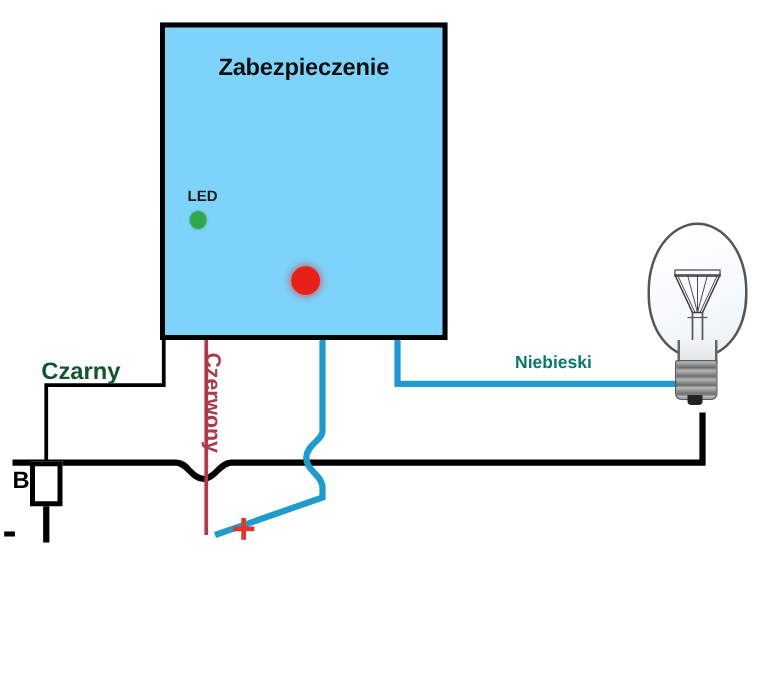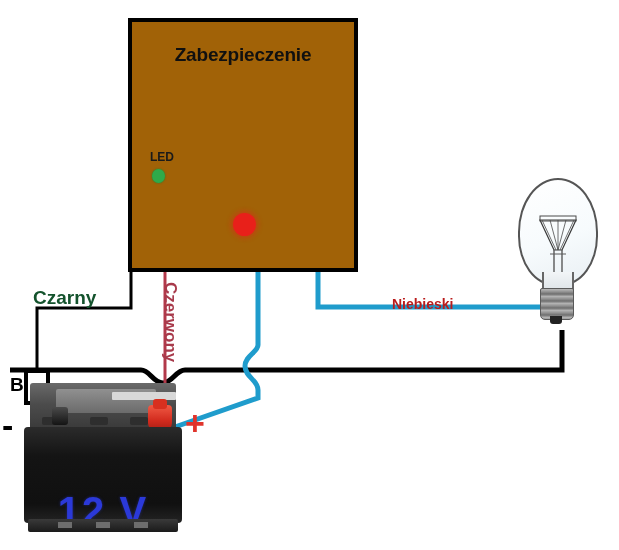--- a/index.html
+++ b/index.html
@@ -2,21 +2,21 @@
 <html><head>
 <meta charset="utf-8">
 <style>
   html,body{margin:0;padding:0;background:#ffffff;}
   body{width:619px;height:550px;overflow:hidden;font-family:"Liberation Sans",sans-serif;}
   #stage{position:relative;width:619px;height:550px;background:#ffffff;}
   #wires{position:absolute;left:0;top:0;width:619px;height:550px;}
 
   .device-box{
     position:absolute;left:128px;top:18px;width:230px;height:254px;
-    background:#a16207;border:4px solid #000000;box-sizing:border-box;
+    background:#7dd3fc;border:4px solid #000000;box-sizing:border-box;
   }
   .device-title{
     position:absolute;left:0;top:20px;width:100%;
     text-align:center;font-size:19px;font-weight:bold;color:#101010;
     line-height:26px;letter-spacing:-0.2px;
   }
   .led-label{
     position:absolute;left:18px;top:128px;font-size:12px;font-weight:bold;color:#1a1a1a;
   }
   .led-dot{
@@ -27,21 +27,21 @@
     position:absolute;left:101px;top:191px;width:23px;height:23px;border-radius:50%;
     background:#e8201a;box-shadow:0 0 5px 2px rgba(232,32,26,0.45);
   }
 
   .label{position:absolute;font-weight:bold;white-space:nowrap;}
   .label-czarny{left:33px;top:287px;font-size:19px;color:#14532d;}
   .label-czerwony{
     left:160px;top:282px;font-size:17px;color:#a83a4b;
     writing-mode:vertical-rl;text-orientation:mixed;
   }
-  .label-niebieski{left:392px;top:281px;font-size:14px;color:#b91c1c;margin-top:15px;}
+  .label-niebieski{left:412px;top:281px;font-size:14px;color:#0f766e;}
   .label-b{left:10px;top:374px;font-size:19px;color:#000000;}
   .label-minus{left:2px;top:415px;font-size:34px;color:#000000;line-height:20px;font-weight:bold;}
   .label-plus{left:185px;top:410px;font-size:34px;color:#e0342c;line-height:26px;font-weight:bold;}
 
   
   .fuse{
     position:absolute;left:24px;top:369px;width:26px;height:36px;
     border:4px solid #000;background:#ffffff;box-sizing:border-box;
   }
 
@@ -152,40 +152,20 @@
   <div class="label label-czarny">Czarny</div>
   <div class="label label-czerwony">Czerwony</div>
   <div class="label label-niebieski">Niebieski</div>
 
   <div class="fuse"></div>
   <div class="label label-b">B</div>
 
   <div class="label label-minus">-</div>
   <div class="label label-plus">+</div>
 
-  <div class="battery">
-    <div class="bat-top">
-      <div class="bat-top-plate">
-        <div class="bat-top-strip"></div>
-      </div>
-      <div class="bat-vent" style="left:12px;"></div>
-      <div class="bat-vent" style="left:60px;"></div>
-      <div class="bat-vent" style="left:100px;"></div>
-      <div class="term-neg"></div>
-      <div class="term-pos"></div>
-      <div class="term-pos-cap"></div>
-    </div>
-    <div class="bat-body">
-      <div class="bat-voltage">12 V</div>
-    </div>
-    <div class="bat-foot"></div>
-    <div class="bat-foot-notch" style="left:34px;"></div>
-    <div class="bat-foot-notch" style="left:72px;"></div>
-    <div class="bat-foot-notch" style="left:110px;"></div>
-  </div>
 
   <div class="bulb">
     <div class="bulb-glass">
       <svg width="76" height="104" viewBox="0 0 76 104">
         <path d="M20,40 L56,40 L42,70 L34,70 Z" fill="none" stroke="#3a3a3a" stroke-width="1.2"></path>
         <path d="M22,40 L36,70 M30,40 L38,70 M38,40 L38,70 M46,40 L38,70 M54,40 L40,70" stroke="#4a4a4a" stroke-width="0.8" fill="none"></path>
         <rect x="20" y="36" width="36" height="5" fill="none" stroke="#4a4a4a" stroke-width="1"></rect>
         <path d="M34,70 L34,96 M42,70 L42,96" stroke="#5a5a5a" stroke-width="1.4" fill="none"></path>
         <path d="M30,74 L46,74" stroke="#5a5a5a" stroke-width="1" fill="none"></path>
       </svg>

